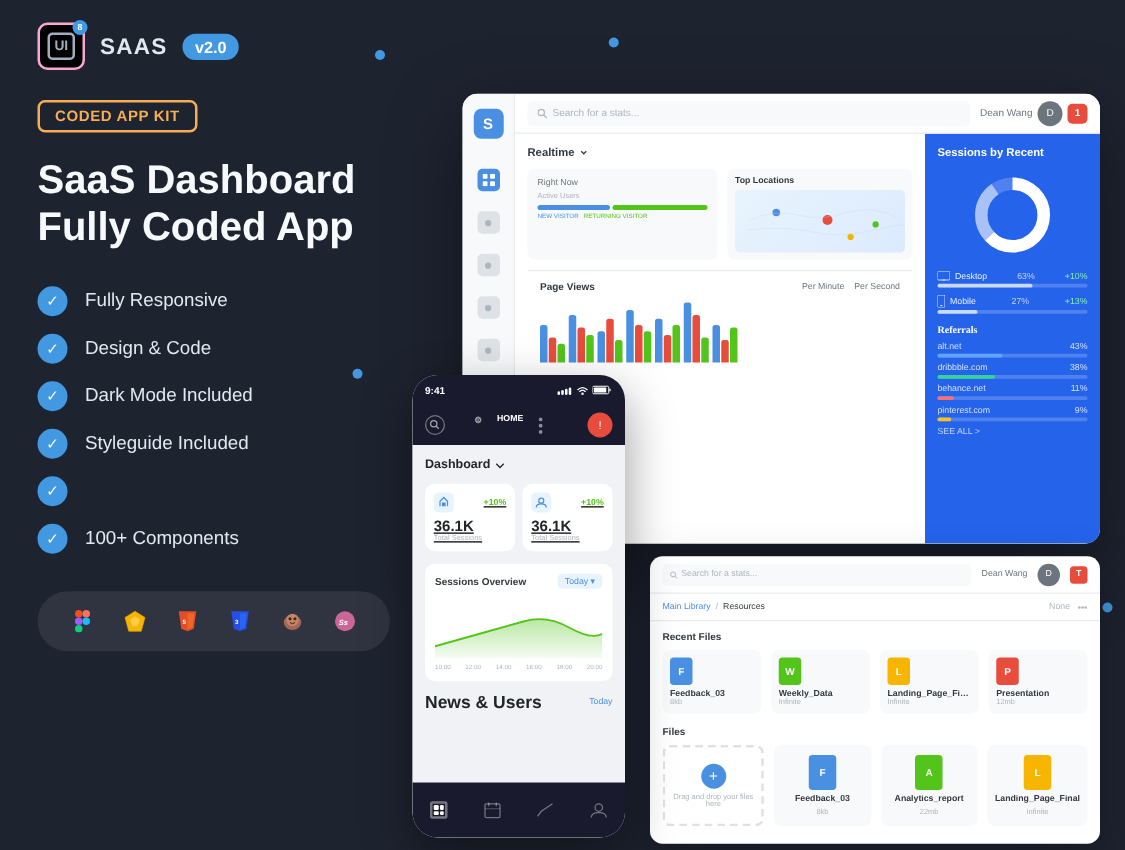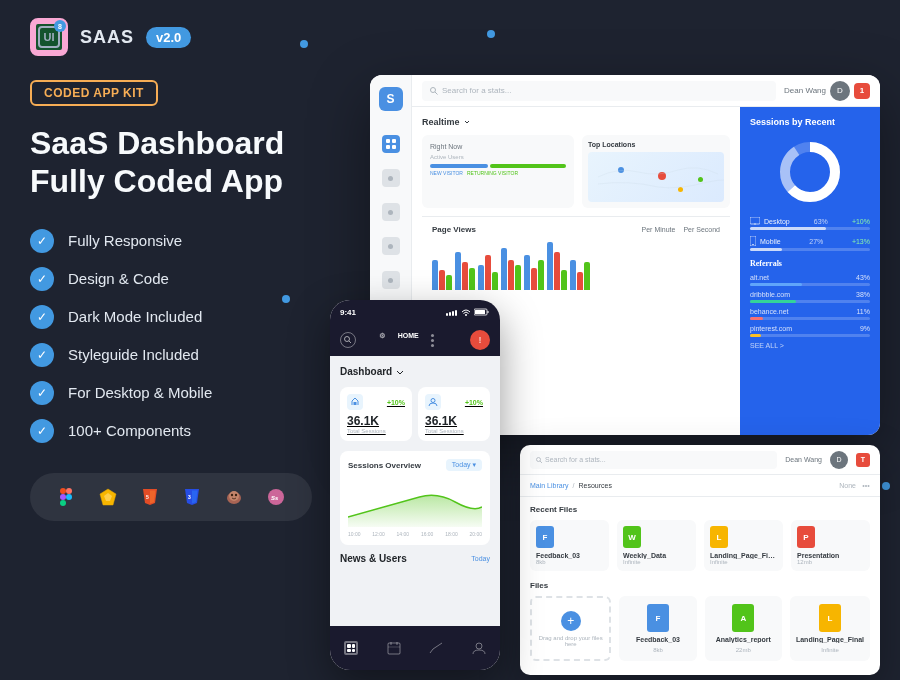--- a/index.html
+++ b/index.html
@@ -14,22 +14,22 @@
 
     
     .header {
       display: flex;
       align-items: center;
       padding: 18px 30px;
       gap: 12px;
     }
     .logo-badge {
       width: 38px; height: 38px;
-      background: #14532d;
-      border: 6px solid #f9a8d4;
+      background: #000000;
+      border: 2px solid #f9a8d4;
       border-radius: 8px;
       display: flex; align-items: center; justify-content: center;
       position: relative;
     }
     .logo-badge-inner {
       width: 22px; height: 22px;
       border: 2.5px solid #a0aec0;
       border-radius: 4px;
       display: flex; align-items: center; justify-content: center;
       color: #a0aec0;
@@ -839,21 +839,20 @@
     <li class="feature-item">
       <div class="check-circle">✓</div>
       <span class="feature-text">Dark Mode Included</span>
     </li>
     <li class="feature-item">
       <div class="check-circle">✓</div>
       <span class="feature-text">Styleguide Included</span>
     </li>
     <li class="feature-item">
       <div class="check-circle">✓</div>
-      <span class="feature-text">For Desktop &amp; Mobile</span>
     </li>
     <li class="feature-item">
       <div class="check-circle">✓</div>
       <span class="feature-text">100+ Components</span>
     </li>
   </ul>
 
   
   <div class="tech-bar">
     <div class="tech-icon tech-figma">
@@ -1231,21 +1230,21 @@
         <span style="font-size:5px;color:#adb5bd;">10:00</span>
         <span style="font-size:5px;color:#adb5bd;">12:00</span>
         <span style="font-size:5px;color:#adb5bd;">14:00</span>
         <span style="font-size:5px;color:#adb5bd;">16:00</span>
         <span style="font-size:5px;color:#adb5bd;">18:00</span>
         <span style="font-size:5px;color:#adb5bd;">20:00</span>
       </div>
     </div>
 
     <div style="display:flex;justify-content:space-between;align-items:center;">
-      <span style="font-size:10px;font-weight:700;color:#212529;">News &amp; Users</span>
+      <span style="font-size:14px;font-weight:700;color:#212529;">News &amp; Users</span>
       <span style="font-size:7px;color:#4a90e2;">Today</span>
     </div>
   </div>
 
   <div class="mobile-bottom-nav">
     <div class="mobile-bottom-icon">
       <div class="mobile-bottom-square active">
         <div class="sq-cell"></div>
         <div class="sq-cell"></div>
         <div class="sq-cell"></div>

